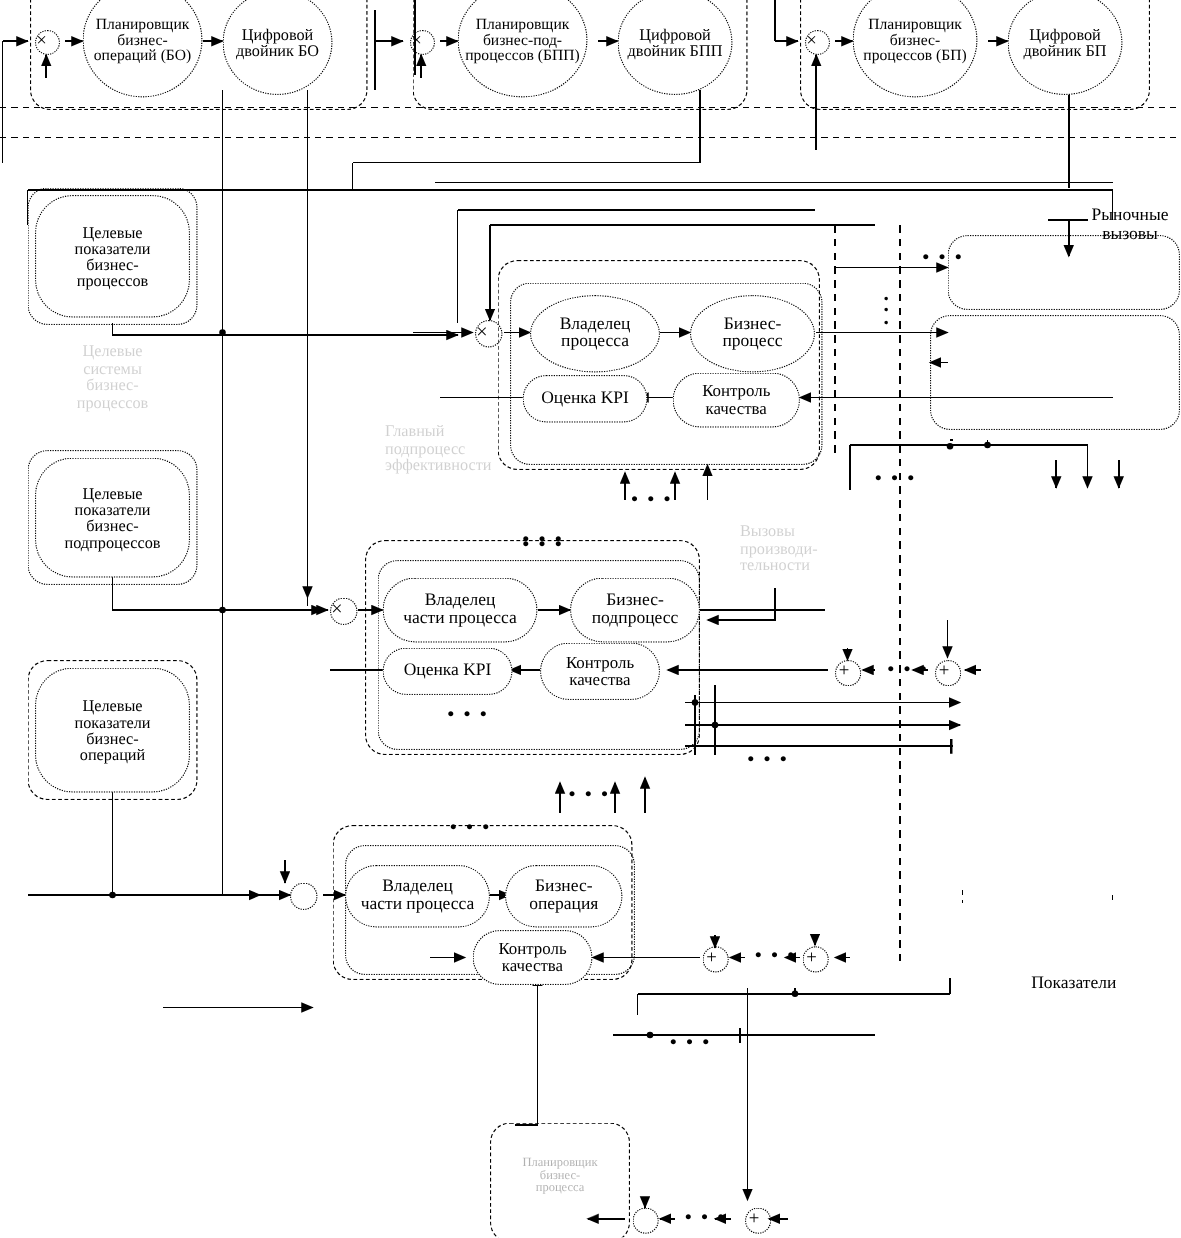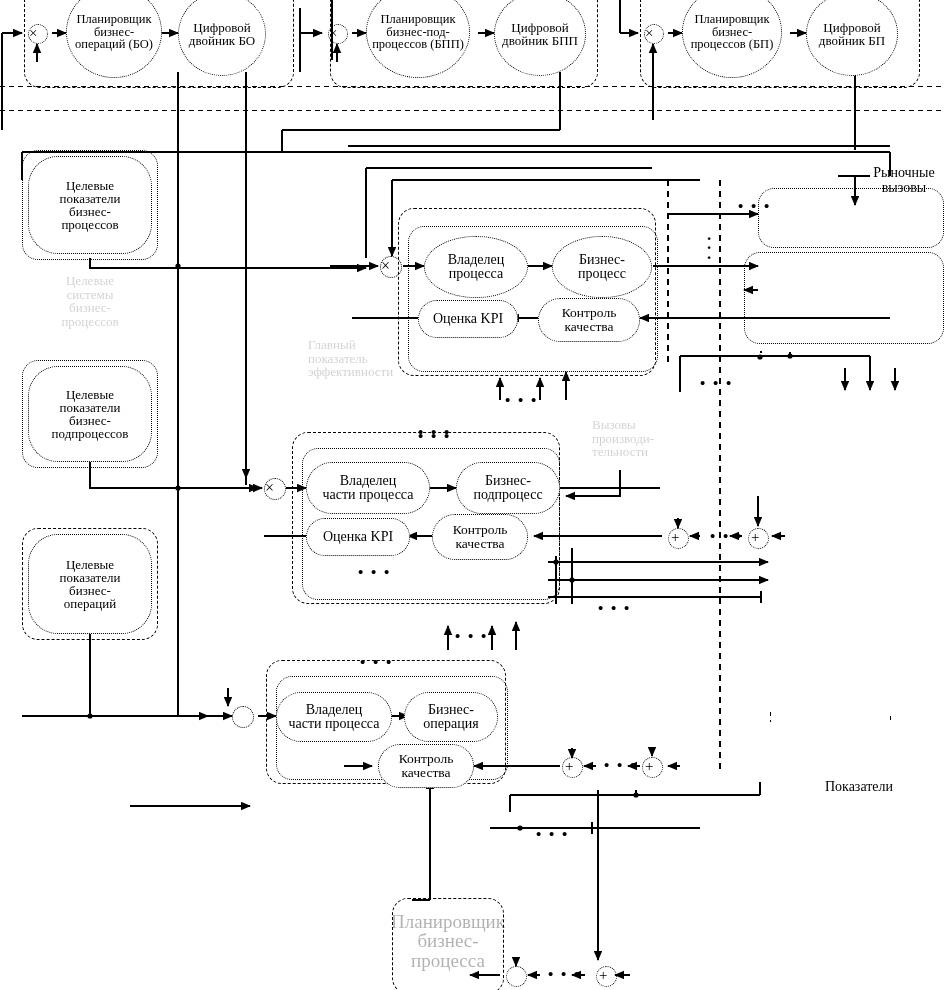--- a/index.html
+++ b/index.html
@@ -381,31 +381,31 @@
   <div style="position:absolute;left:642px;top:757px;width:19px;height:19px;border:1px dotted #000;border-radius:50%;"></div>
   <div style="position:absolute;left:645px;top:757px;font-size:15px;line-height:19px;">+</div>
   <div class="dots" style="left:604px;top:757px;font-size:15px;">• • •</div>
 
   <div style="position:absolute;left:506px;top:966px;width:19px;height:19px;border:1px dotted #000;border-radius:50%;"></div>
   <div style="position:absolute;left:596px;top:966px;width:19px;height:19px;border:1px dotted #000;border-radius:50%;"></div>
   <div style="position:absolute;left:599px;top:966px;font-size:15px;line-height:19px;">+</div>
   <div class="dots" style="left:548px;top:966px;font-size:15px;">• • •</div>
 
   <div class="grp dash" style="left:392px;top:898px;width:112px;height:96px;"></div>
-  <div class="node pill faded" style="left:400px;top:906px;width:96px;height:70px;font-size:19px;border:none;">
+  <div class="node pill faded" style="left:400px;top:906px;width:96px;height:70px;font-size:10px;border:none;">
     <span style="white-space:pre-line">Планировщик бизнес-
 процесса</span>
   </div>
 
   <div class="lbl" style="left:862px;top:166px;width:84px;font-size:14px;white-space:pre-line;">Рыночные
 вызовы</div>
 
   <div class="lbl" style="left:804px;top:780px;width:110px;font-size:14px;">Показатели</div>
 
   <div class="lbl faded2 left" style="left:308px;top:338px;width:86px;font-size:13px;white-space:pre-line;">Главный
-показатель
+подпроцесс
 эффективности</div>
 
   <div class="lbl faded2 left" style="left:592px;top:418px;width:86px;font-size:13px;white-space:pre-line;">Вызовы
 производи-
 тельности</div>
 
 </div>
 
 </body></html>

